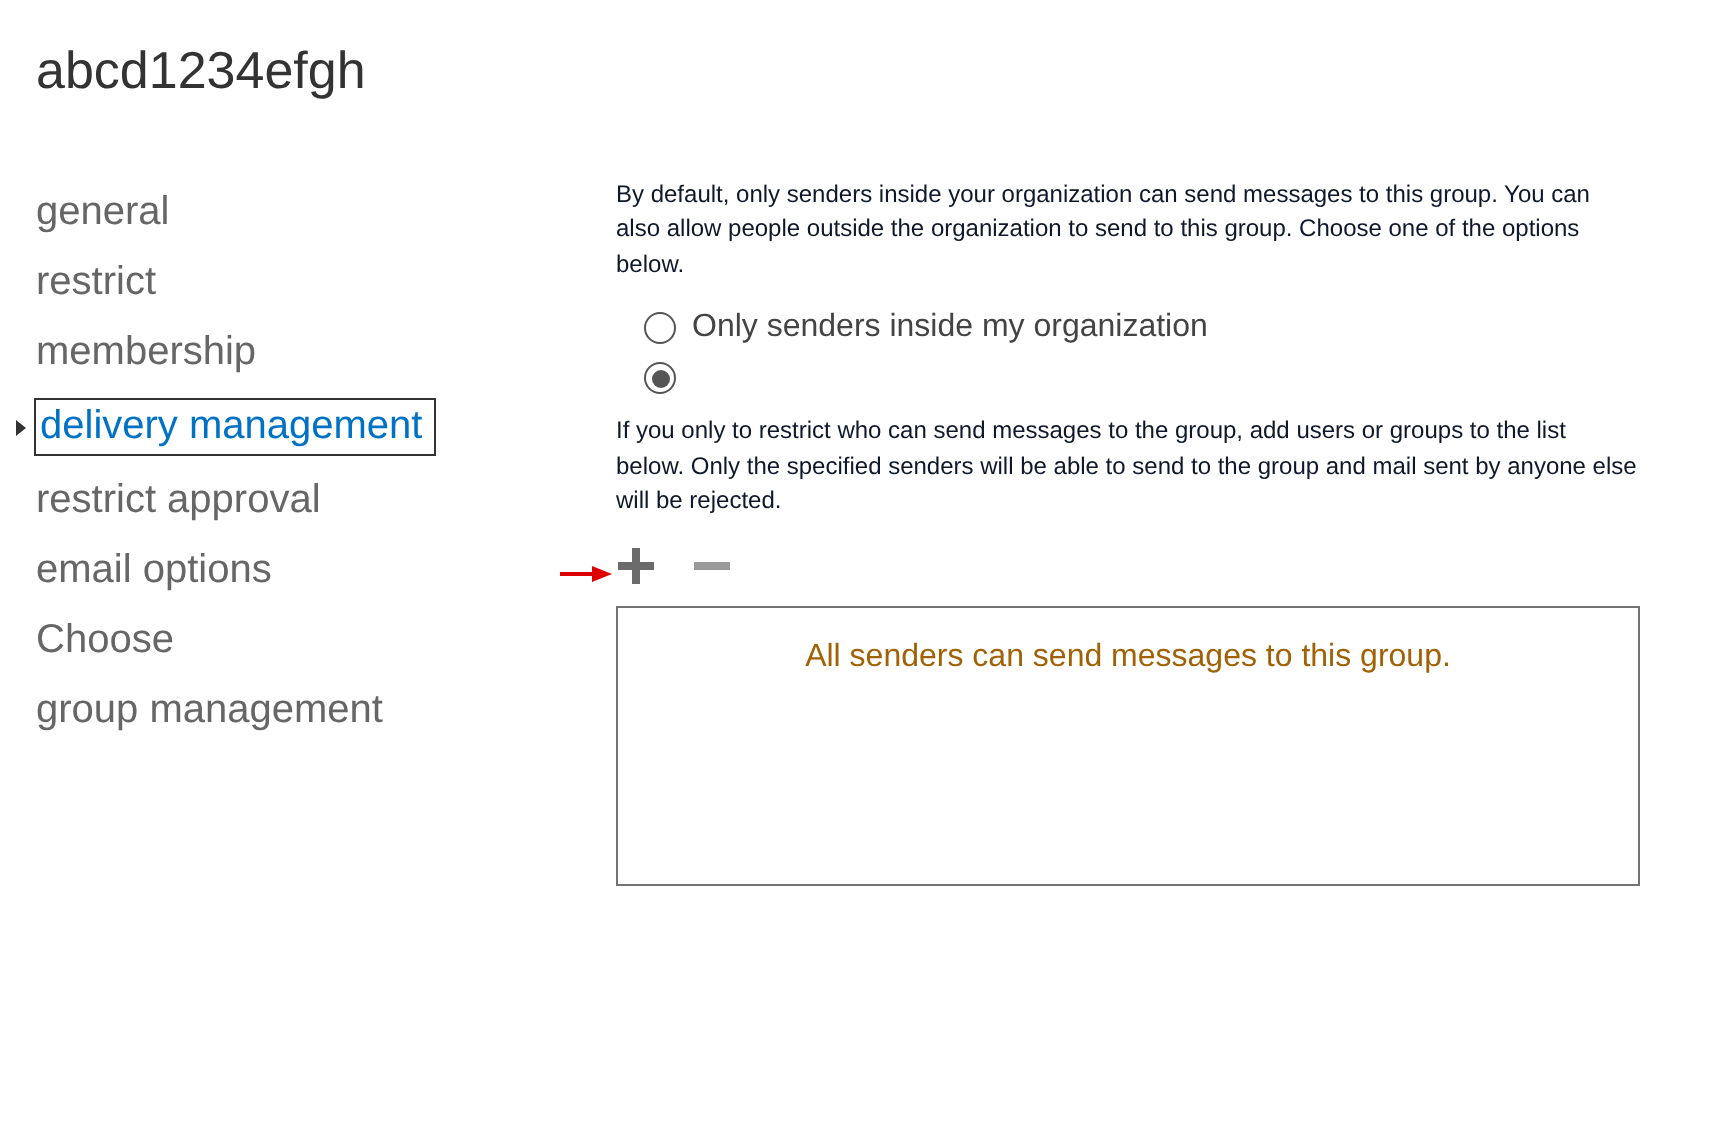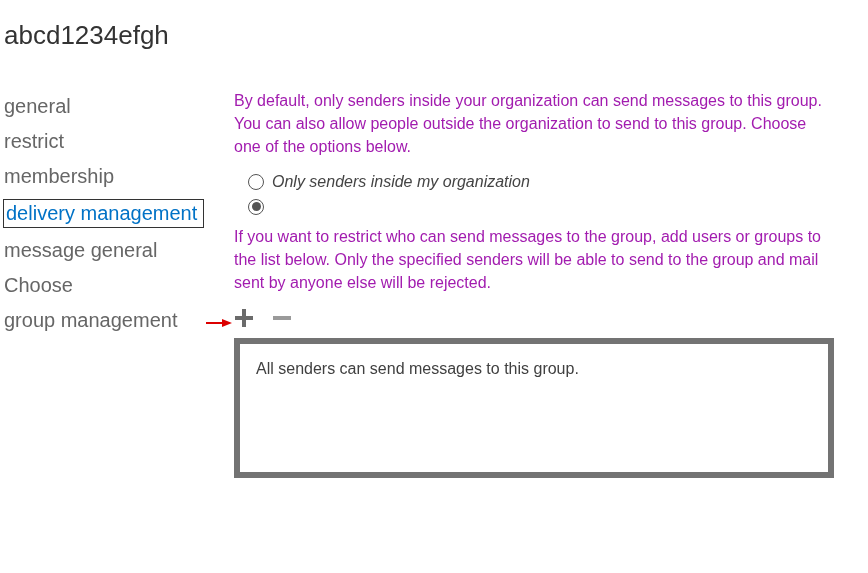--- a/index.html
+++ b/index.html
@@ -9,30 +9,31 @@
     }
     body {
       font-family: "Segoe UI", "Segoe UI Light", Arial, sans-serif;
       font-weight: 300;
       background: #ffffff;
       width: 868px;
       height: 573px;
       color: #333333;
     }
     .container {
-      padding: 20px 4px;
+      padding: 20px 18px;
     }
     .page-title {
       font-size: 26px;
       font-weight: 300;
       color: #333333;
       margin-bottom: 38px;
     }
     .content {
       display: flex;
+      gap: 60px;
     }
     .sidebar {
       width: 230px;
       flex-shrink: 0;
     }
     .sidebar-item {
       font-size: 20px;
       font-weight: 300;
       color: #666666;
       padding: 6px 4px 6px 0;
@@ -59,37 +60,36 @@
       color: #0072c6;
       outline: 1px solid #333333;
       padding: 2px 6px 2px 2px;
     }
     .main {
       flex: 1;
       padding-top: 0;
       padding-right: 30px;
     }
     .description-text {
-      font-size: 16px;
-      font-weight: 300;
-      color: #a21caf;
+      font-size: 12px;
+      font-weight: 300;
+      color: #0f172a;
       line-height: 1.45;
       margin-bottom: 10px;
     }
     .radio-group {
       margin-left: 14px;
       margin-bottom: 6px;
     }
     .radio-option {
       display: flex;
       align-items: center;
       gap: 8px;
       padding: 4px 0;
       cursor: pointer;
-      font-style: italic;
     }
     .radio-circle {
       width: 16px;
       height: 16px;
       border: 1.5px solid #555555;
       border-radius: 50%;
       display: inline-flex;
       align-items: center;
       justify-content: center;
       flex-shrink: 0;
@@ -123,27 +123,27 @@
     .icon-button {
       cursor: pointer;
       display: inline-flex;
       align-items: center;
       justify-content: center;
     }
     .plus-icon svg, .minus-icon svg {
       display: block;
     }
     .senders-list {
-      border: 6px solid #737373;
+      border: 1px solid #737373;
       min-height: 140px;
       padding: 16px;
       font-size: 16px;
       font-weight: 300;
-      color: #404040;
-      text-align: left;
+      color: #a16207;
+      text-align: center;
     }
   </style>
 </head>
 <body>
 
 <div class="container">
   <h1 class="page-title">abcd1234efgh</h1>
   <div class="content">
     <nav class="sidebar">
       <div class="sidebar-item">
@@ -153,21 +153,24 @@
         <span class="sidebar-item-label">restrict</span>
       </div>
       <div class="sidebar-item">
         <span class="sidebar-item-label">membership</span>
       </div>
       <div class="sidebar-item active">
         <span class="sidebar-caret"></span>
         <span class="sidebar-item-label">delivery management</span>
       </div>
       <div class="sidebar-item">
-        <span class="sidebar-item-label">message general</span>
+        <span class="sidebar-item-label">restrict approval</span>
+      </div>
+      <div class="sidebar-item">
+        <span class="sidebar-item-label">email options</span>
       </div>
       <div class="sidebar-item">
         <span class="sidebar-item-label">Choose</span>
       </div>
       <div class="sidebar-item">
         <span class="sidebar-item-label">group management</span>
       </div>
     </nav>
 
     <div class="main">
@@ -176,21 +179,21 @@
       <div class="radio-group">
         <div class="radio-option">
           <span class="radio-circle"></span>
           <span class="radio-label">Only senders inside my organization</span>
         </div>
         <div class="radio-option">
           <span class="radio-circle selected"></span>
         </div>
       </div>
 
-      <p class="description-text">If you want to restrict who can send messages to the group, add users or groups to the list below. Only the specified senders will be able to send to the group and mail sent by anyone else will be rejected.</p>
+      <p class="description-text">If you only to restrict who can send messages to the group, add users or groups to the list below. Only the specified senders will be able to send to the group and mail sent by anyone else will be rejected.</p>
 
       <div class="toolbar">
         <span class="red-arrow">
           <svg width="26" height="10" viewBox="0 0 26 10">
             <path d="M 0 4 L 16 4 L 16 1 L 26 5 L 16 9 L 16 6 L 0 6 Z" fill="#dc0000"></path>
           </svg>
         </span>
         <span class="icon-button plus-icon">
           <svg width="20" height="20" viewBox="0 0 20 20">
             <rect x="8" y="1" width="4" height="18" fill="#6b6b6b"></rect>

